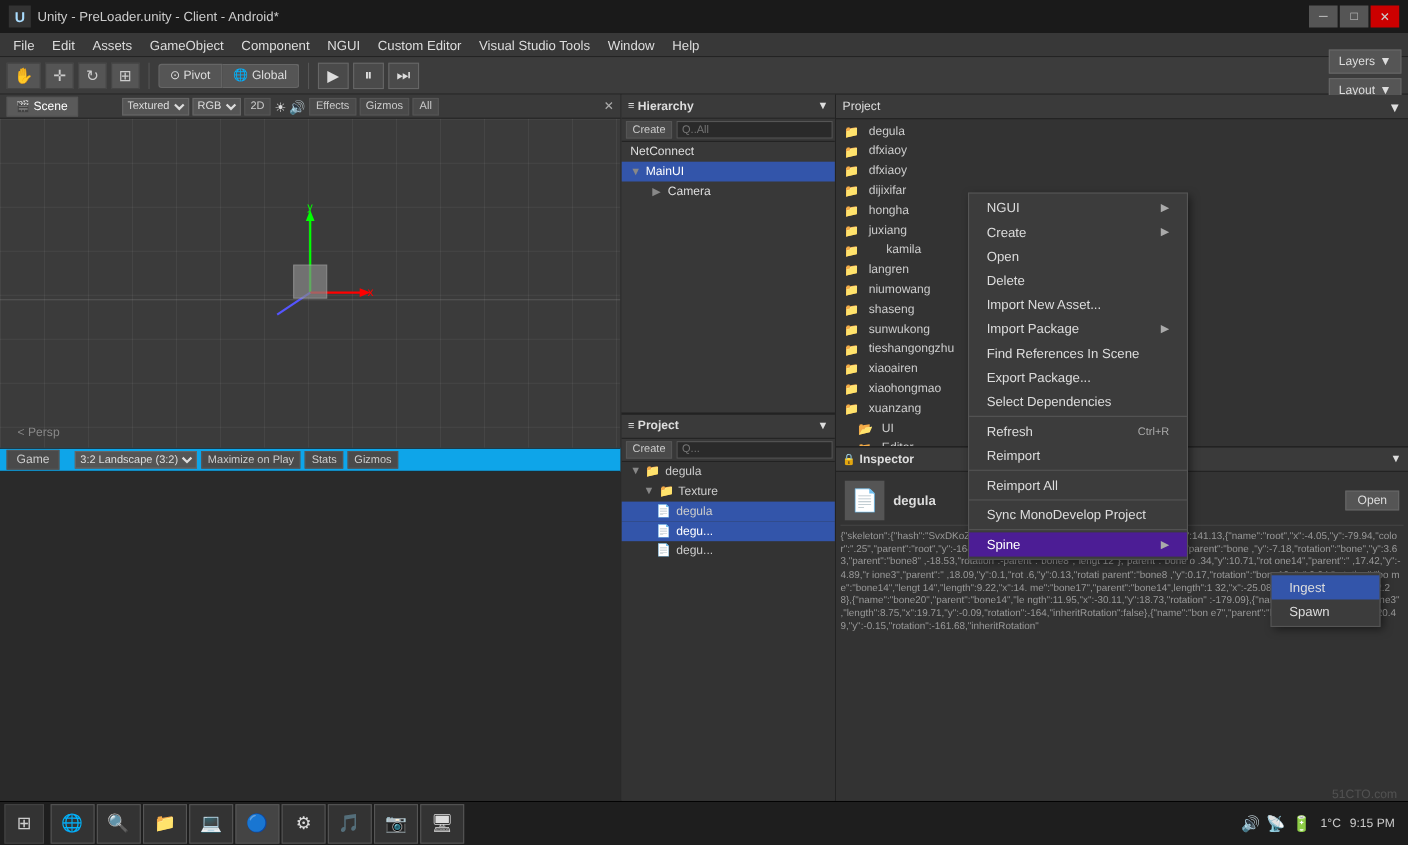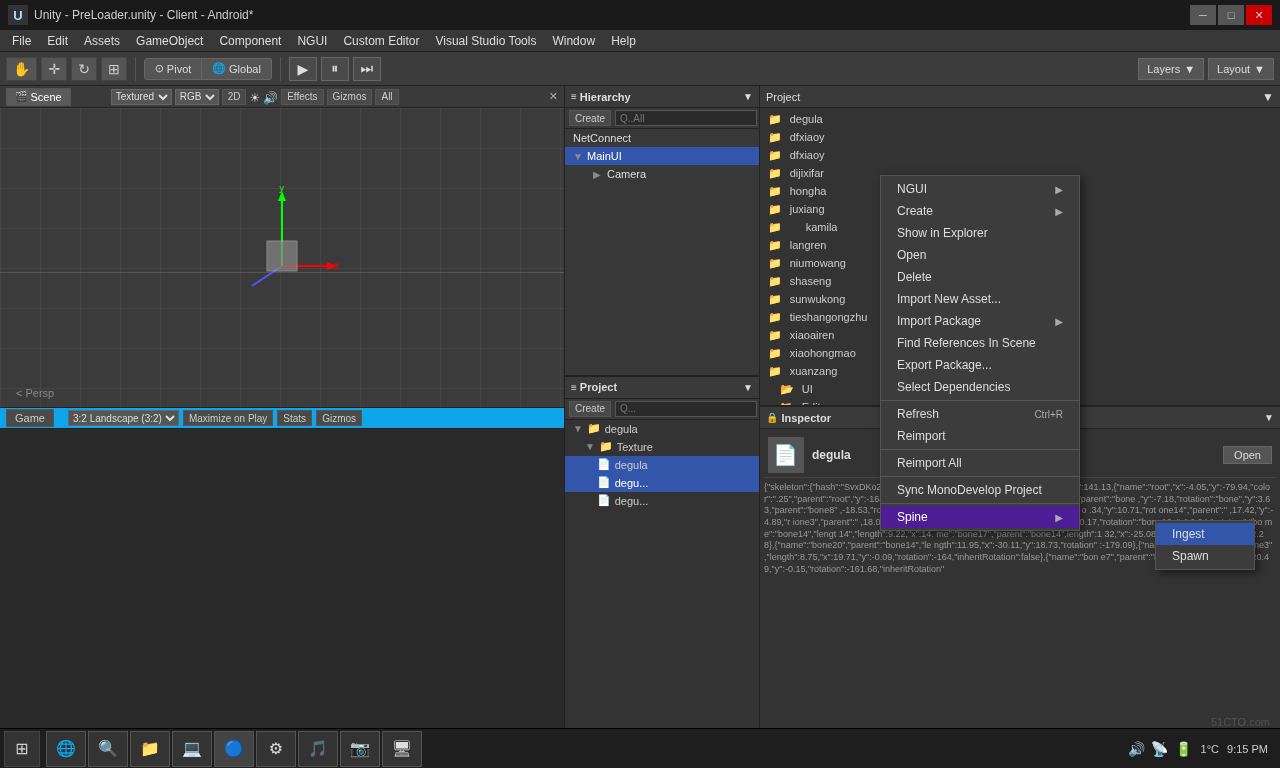--- a/index.html
+++ b/index.html
@@ -69,21 +69,21 @@
       border: 1px solid #666;
       color: #ddd;
       padding: 2px 10px;
       cursor: pointer;
       font-size: 11px;
       height: 22px;
       display: flex;
       align-items: center;
     }
     .play-btn { background: #4a4a4a; border: 1px solid #666; color: #ddd; width: 28px; height: 24px; display:flex; align-items:center; justify-content:center; cursor:pointer; font-size:14px; }
-    .toolbar-right { margin-left: auto; display: flex; align-items: center; gap: 4px; }
+    .toolbar-right { margin-left: auto; display: flex; align-items: center; gap: 4px; flex-direction: column; }
     .toolbar-dropdown { background: #555; border: 1px solid #666; color: #ddd; padding: 2px 8px; font-size: 11px; height: 22px; display:flex; align-items:center; gap:4px; cursor:pointer; }
 
     
     #main-layout {
       display: flex;
       height: calc(768px - 30px - 22px - 34px - 28px);
       flex: 1;
     }
 
     
@@ -693,23 +693,20 @@
 <div id="context-menu">
 <div class="ctx-item">
       <span>NGUI</span>
       <span class="ctx-arrow">▶</span>
     </div>
     <div class="ctx-item">
       <span>Create</span>
       <span class="ctx-arrow">▶</span>
     </div>
     <div class="ctx-item">
-      <span>Show in Explorer</span>
-    </div>
-    <div class="ctx-item">
       <span>Open</span>
     </div>
     <div class="ctx-item">
       <span>Delete</span>
     </div>
     <div class="ctx-item">
       <span>Import New Asset...</span>
     </div>
     <div class="ctx-item">
       <span>Import Package</span>

